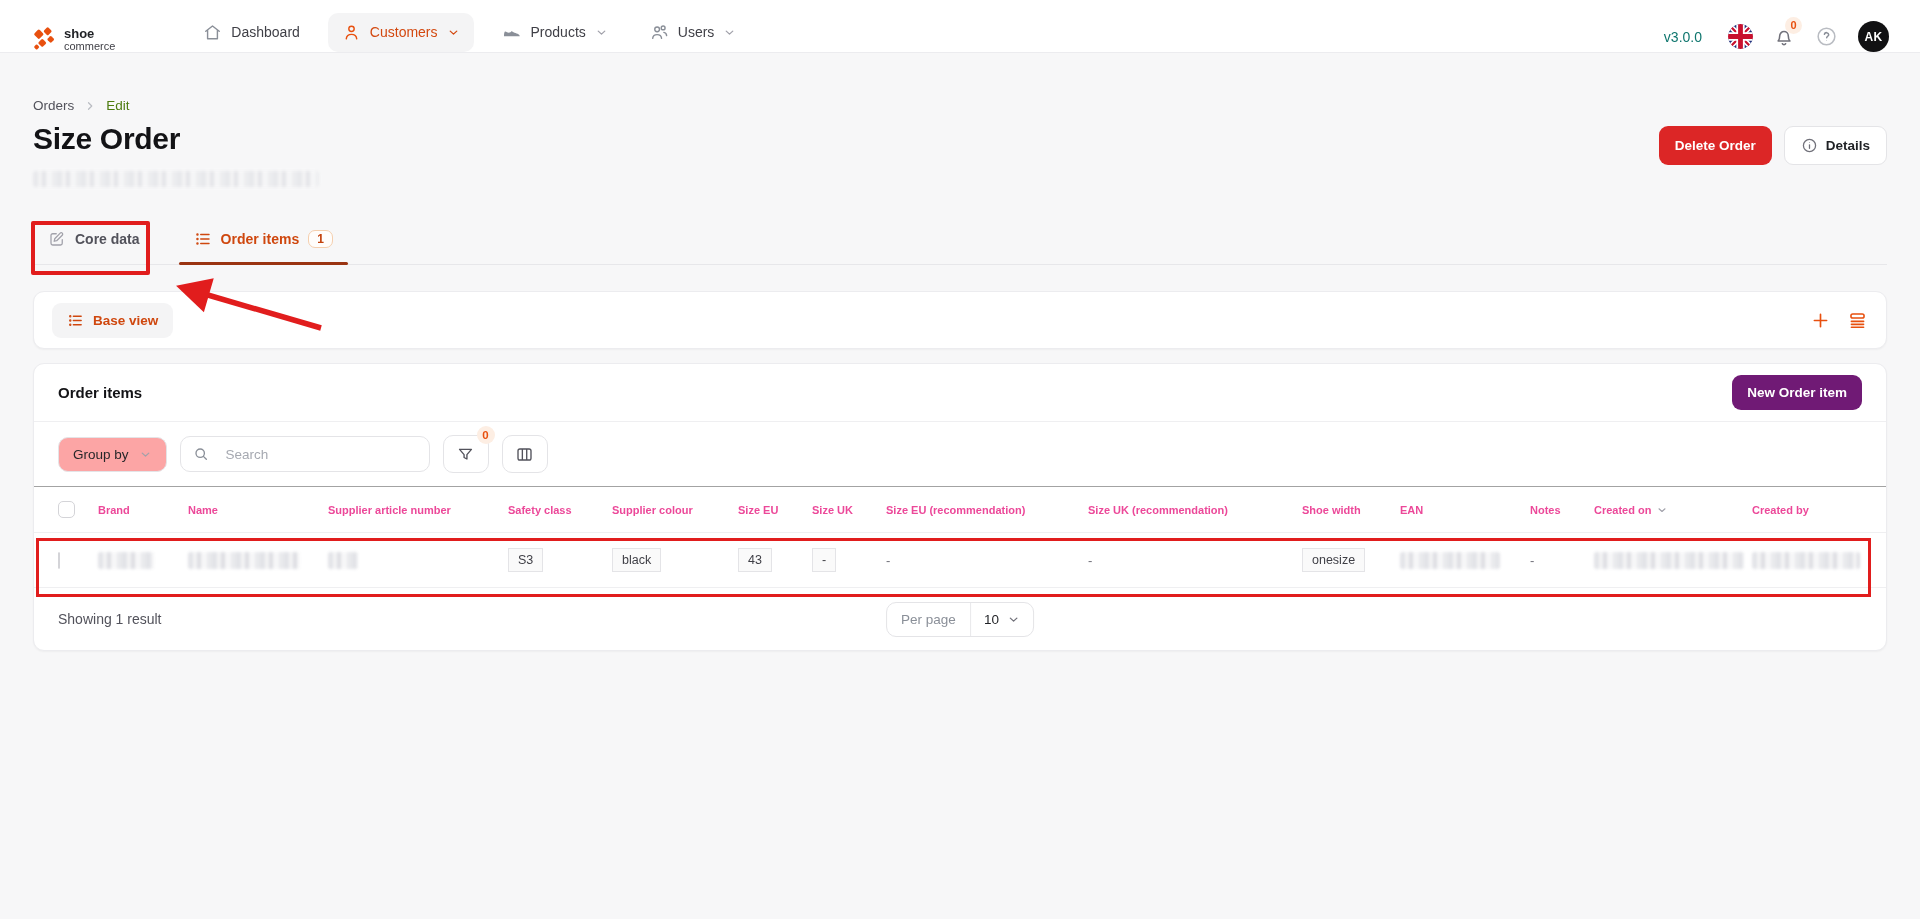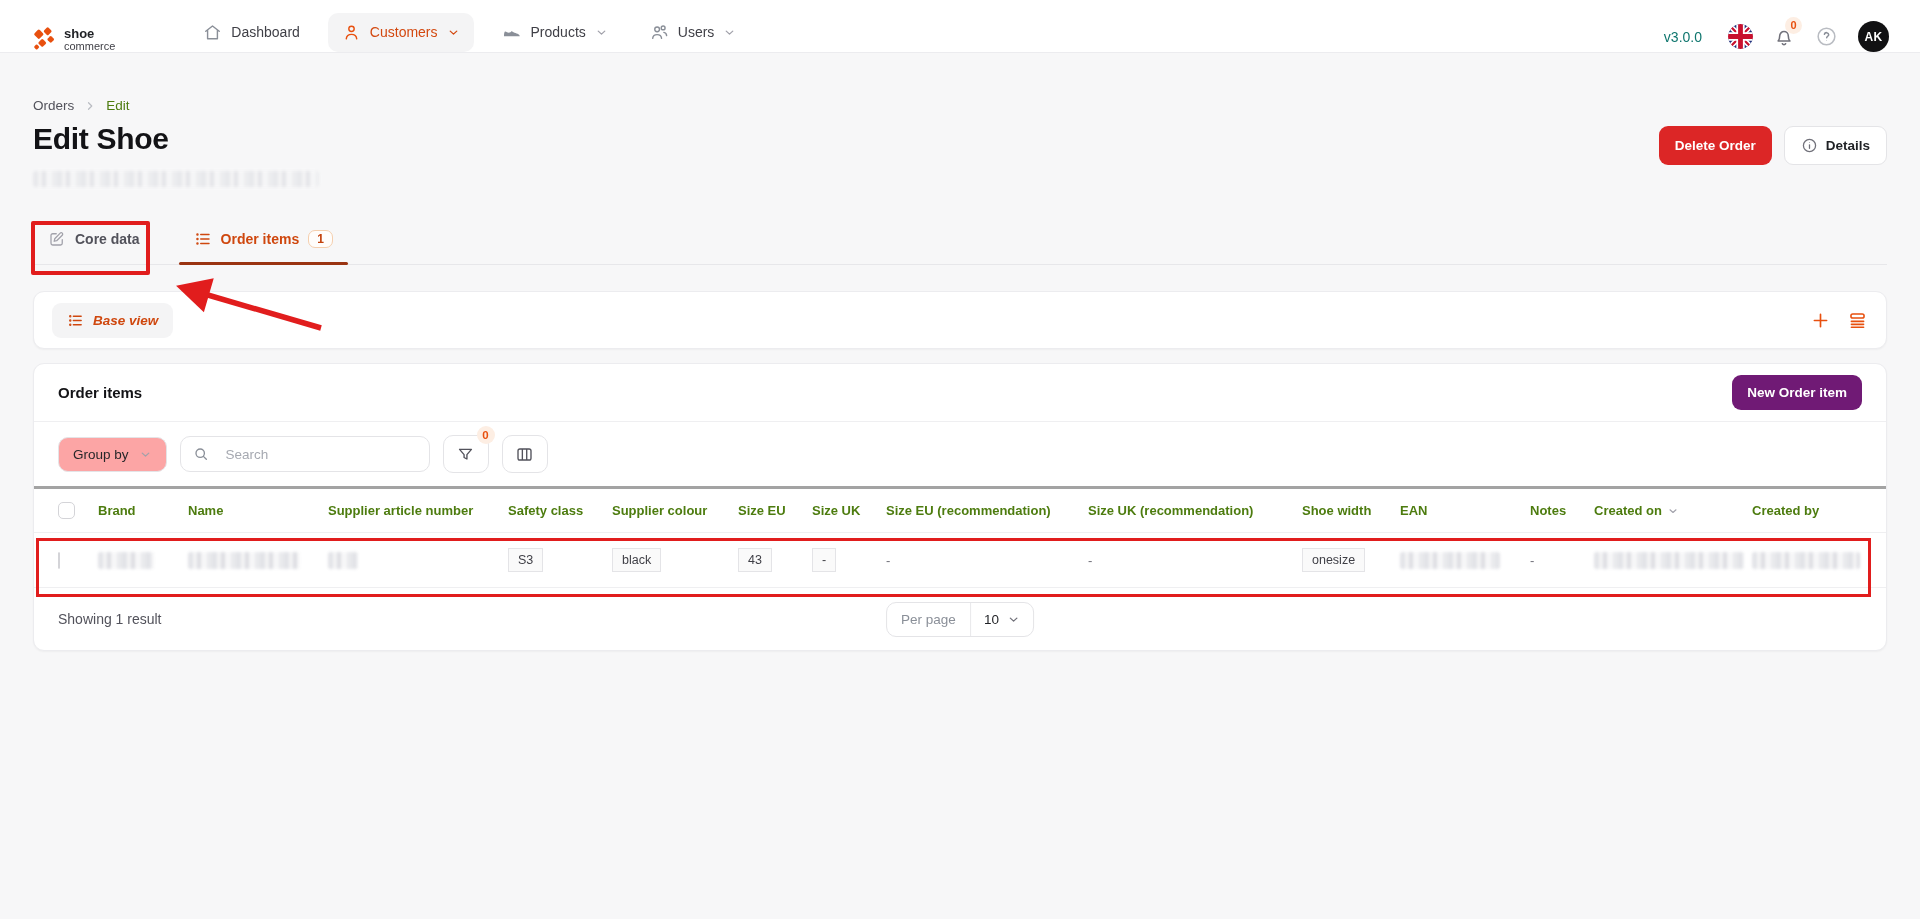--- a/index.html
+++ b/index.html
@@ -88,21 +88,21 @@
     font-size:12px; font-weight:700; color:#c2410c; background:#fffdfb;
     border:1px solid #f5cfae; border-radius:7px; padding:1px 8px;
   }
 
   
   .card {
     background:#fff; border:1px solid #ececef; border-radius:11px;
     box-shadow:0 1px 2px rgba(16,18,22,.04);
   }
   .viewbar {
-    margin-top:26px; height:58px; display:flex; align-items:center; padding:0 18px;font-style:italic;
+    margin-top:26px; height:58px; display:flex; align-items:center; padding:0 18px;
   }
   .view-chip {
     display:flex; align-items:center; gap:9px; background:#f4f4f5; border-radius:9px;
     padding:9px 15px; font-size:13.5px; font-weight:700; color:#cf470e; cursor:pointer;
   }
   .viewbar-actions { margin-left:auto; display:flex; align-items:center; gap:16px; color:#e8500f; }
   .viewbar-actions .va { cursor:pointer; }
 
   .table-card { margin-top:14px; }
   .panel-head {
@@ -137,21 +137,21 @@
     position:absolute; top:-10px; right:-7px; min-width:18px; height:18px; padding:0 4px;
     background:#fdeee3; color:#e8500f; font-size:11.5px; font-weight:700;
     border-radius:9px; display:flex; align-items:center; justify-content:center;
   }
 
   
   .grid-row {
     display:grid; align-items:center; padding:0 24px;
     grid-template-columns:40px 90px 140px 180px 104px 126px 74px 74px 202px 214px 98px 130px 64px 158px 1fr;
   }
-  .thead { height:46px; border-top:3px solid #a3a3a3; font-size:13px; font-weight:700; color:#4d7c0f; }
+  .thead { height:46px; border-top:1px solid #a3a3a3; font-size:11px; font-weight:700; color:#ec4899; }
   .thead .th { display:flex; align-items:center; gap:5px; padding-right:10px; }
   .thead .sort { color:#a1a1aa; }
   .trow { height:56px; border-top:1px solid #efeff1; border-bottom:1px solid #efeff1; font-size:13px; color:#3f3f46; }
   .checkbox {
     width:17px; height:17px; border:1.5px solid #d4d4d8; border-radius:5px; background:#fff; cursor:pointer;
   }
   .cell-badge {
     display:inline-block; background:#fafafa; border:1px solid #e4e4e7; border-radius:0;
     padding:4px 9px; font-size:12.5px; color:#3f3f46; justify-self:start;
   }
@@ -297,21 +297,21 @@
     <span class="bc-sep">
       <svg width="12" height="12" viewBox="0 0 24 24" fill="none" stroke="#b9bcc2" stroke-width="2.4" stroke-linecap="round" stroke-linejoin="round">
           <path d="M9 5.5 15.5 12 9 18.5"></path>
         </svg>
     </span>
     <span class="bc-current">Edit</span>
   </div>
 
   <div class="page-head">
     <div>
-      <h1 class="page-title">Edit Shoe</h1>
+      <h1 class="page-title">Size Order</h1>
       <div class="blur subtitle-blur"></div>
     </div>
     <div class="head-actions">
       <button class="btn btn-delete">Delete Order</button>
       <button class="btn btn-details">
         <span class="dicon">
           <svg width="17" height="17" viewBox="0 0 24 24" fill="none" stroke="currentColor" stroke-width="1.8" stroke-linecap="round">
             <circle cx="12" cy="12" r="8.6"></circle>
               <path d="M12 11v5"></path>
               <circle cx="12" cy="7.8" r="0.6" fill="currentColor" stroke="none"></circle>

